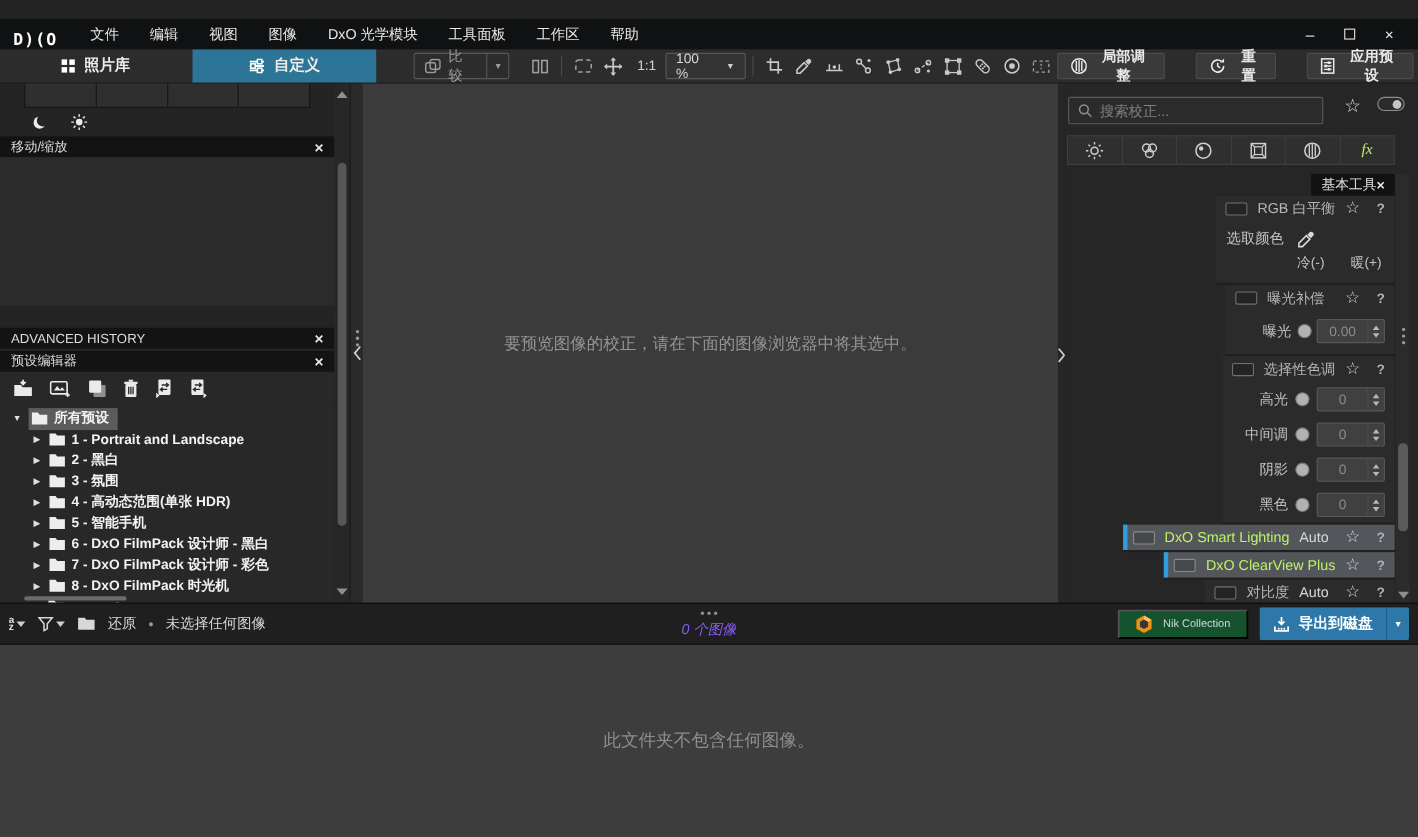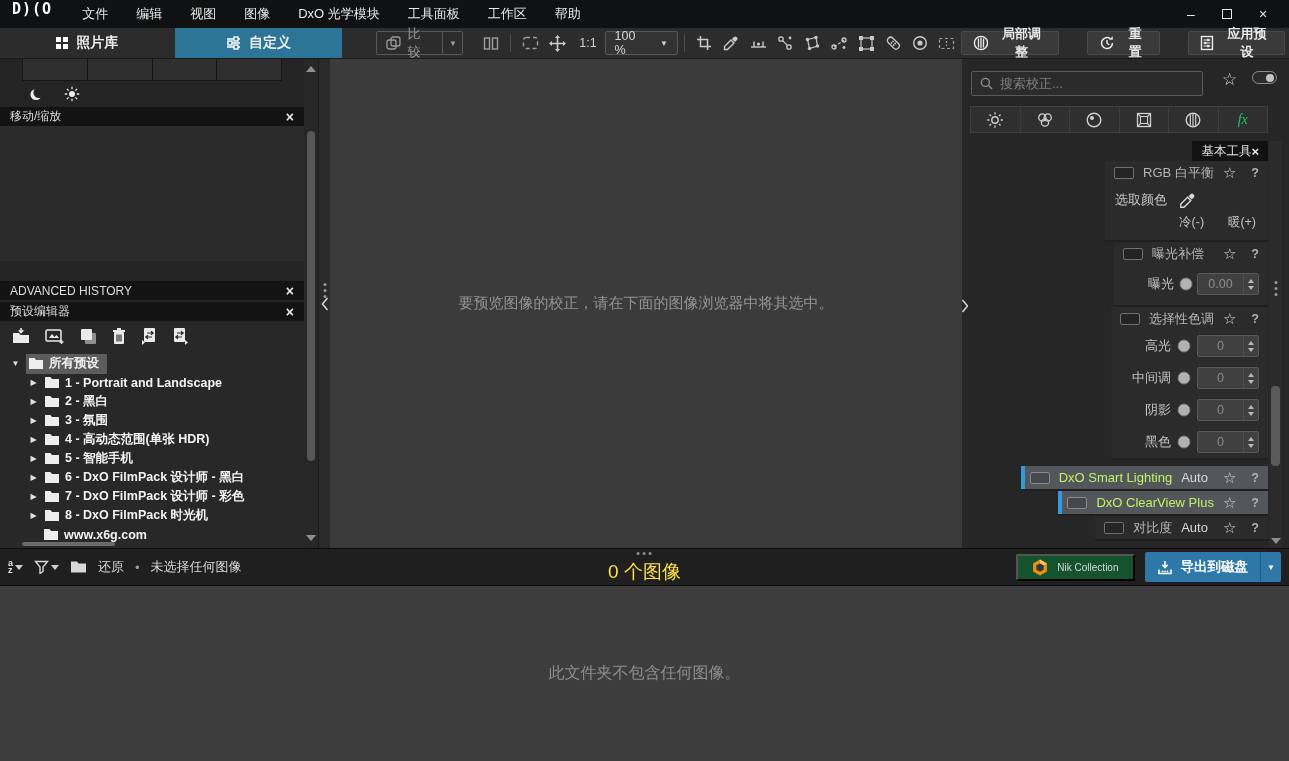--- a/index.html
+++ b/index.html
@@ -1,21 +1,21 @@
 <!DOCTYPE html>
 <html><head>
 <meta charset="utf-8">
 <style>
   * { margin:0; padding:0; box-sizing:border-box; }
   html,body { background:#000; }
   body { font-family:"Liberation Sans","DejaVu Sans",sans-serif; }
   .app { width:1289px; height:761px; display:flex; flex-direction:column; background:#242424; overflow:hidden; position:relative; }
 
   
-  .titlebar { flex:0 0 28px; background:#101112; display:flex; align-items:flex-start; color:#e4e4e4; }
+  .titlebar { flex:0 0 28px; background:#101112; display:flex; align-items:flex-end; color:#e4e4e4;margin-top:17px; }
   .logo { font-weight:bold; font-size:15px; letter-spacing:1px; padding:0 16px 0 12px; color:#fff; font-family:"DejaVu Sans Mono",monospace; }
   .menu-item { padding:0 14px; font-size:13px; color:#e8e8e8; height:28px; display:flex; align-items:center; }
   .win-controls { margin-left:auto; display:flex; align-items:center; padding-right:8px; }
   .win-btn { width:36px; height:28px; display:flex; align-items:center; justify-content:center; color:#e6e6e6; font-size:14px; }
   .max-box { width:10px; height:10px; border:1px solid #e6e6e6; display:inline-block; }
 
   
   .toolbar { flex:0 0 30px; background:#2c2c2c; display:flex; align-items:center; border-bottom:1px solid #191919; }
   .tab { height:30px; display:flex; align-items:center; justify-content:center; gap:8px; font-size:14px; font-weight:bold; color:#ececec; }
   .tab-photolib { width:175px; }
@@ -83,21 +83,21 @@
   .search-box { flex:0 0 232px; height:25px; border:1px solid #5a5a5a; background:#2b2b2b; display:flex; align-items:center; gap:7px; padding:0 8px; border-radius:2px; }
   .search-box svg { flex:0 0 auto; }
   .search-box input { background:transparent; border:none; outline:none; color:#b2b2b2; font-size:13px; width:100%; font-family:inherit; }
   .search-box input::placeholder { color:#7f7f7f; }
   .star-btn { margin-left:19px; color:#dadada; font-size:17px; line-height:1; }
   .toggle { margin-left:15px; width:25px; height:13px; border:1px solid #8d8d8d; border-radius:7px; position:relative; background:#2b2b2b; }
   .toggle i { position:absolute; right:2px; top:1.5px; width:8px; height:8px; border-radius:50%; background:#c4c4c4; }
   .rp-tabs { display:flex; height:27px; margin:10px 21px 0 2px; }
   .rp-tab { flex:1; border:1px solid #3e3e3e; background:#2f2f2f; display:flex; align-items:center; justify-content:center; color:#cfcfcf; margin-left:-1px; }
   .rp-tab:first-child { margin-left:0; }
-  .fx { font-style:italic; font-size:14px; font-family:"Liberation Serif","DejaVu Serif",serif; color:#22c55e; }
+  .fx { font-style:italic; font-size:14px; font-family:"Liberation Serif","DejaVu Serif",serif; color:#bef264; }
   .rp-tools { margin:8px 21px 0 0; flex:1; overflow:hidden; display:flex; flex-direction:column;align-items:flex-end; }
   .section-header { height:20px; background:#121212; display:flex; align-items:center; padding:0 9px; color:#e2e2e2; font-size:12.5px; flex:0 0 20px; }
   .section-header .close { margin-left:auto; color:#e8e8e8; font-size:13px; font-weight:bold; }
   .tool-section { background:#2b2b2b; border-bottom:2px solid #1f1f1f; }
   .tool-header { height:23px; display:flex; align-items:center; padding:0 9px; gap:9px; }
   .chk { width:20px; height:12px; border:1px solid #707070; border-radius:2px; background:#242424; flex:0 0 auto; }
   .th-title { color:#b6b6b6; font-size:13px; }
   .th-right { margin-left:auto; display:flex; align-items:center; gap:15px; }
   .auto { color:#d8d8d8; font-size:13px; }
   .star { color:#dadada; font-size:15px; line-height:1; }
@@ -126,21 +126,21 @@
   
   .statusbar { flex:0 0 38px; background:#1f1f1f; border-top:1px solid #0e0e0e; border-bottom:1px solid #0e0e0e; display:flex; align-items:center; position:relative; padding:0 8px; }
   .sb-left { display:flex; align-items:center; gap:11px; color:#cfcfcf; }
   .sort-ic { display:flex; align-items:center; gap:2px; }
   .az { display:flex; flex-direction:column; font-size:9px; line-height:7px; color:#e0e0e0; font-weight:bold; }
   .mini-car { width:0; height:0; border-left:4px solid transparent; border-right:4px solid transparent; border-top:5px solid #cfcfcf; }
   .sb-text { color:#d6d6d6; font-size:13px; }
   .sb-dot { color:#9a9a9a; font-size:13px; }
   .sb-center { position:absolute; left:50%; transform:translateX(-50%); display:flex; flex-direction:column; align-items:center; }
   .dots-h { width:3px; height:3px; border-radius:50%; background:#8f8f8f; box-shadow:-6px 0 0 #8f8f8f, 6px 0 0 #8f8f8f; margin:2px 0 4px; }
-  .sb-count { color:#fde047; font-size:19px; }
+  .sb-count { color:#8b5cf6; font-size:13px;font-style:italic; }
   .sb-right { margin-left:auto; display:flex; align-items:center; gap:10px; }
   .nik-btn { height:27px; background:#14532d; display:flex; align-items:center; gap:9px; padding:0 14px; border-radius:2px; color:#d3d7da; font-size:10px; }
   .export-btn { height:30px; display:flex; border-radius:2px; overflow:hidden; }
   .eb-main { background:#2d78a8; display:flex; align-items:center; gap:8px; padding:0 12px; color:#fff; font-size:13.5px; font-weight:bold; }
   .eb-arrow { width:21px; background:#2d78a8; border-left:1px solid #1f5d85; display:flex; align-items:center; justify-content:center; color:#fff; font-size:8px; }
 
   
   .browser { flex:0 0 175px; background:#3d3d3d; display:flex; align-items:center; justify-content:center; }
   .browser-hint { color:#8e8e8e; font-size:16px; }
 

